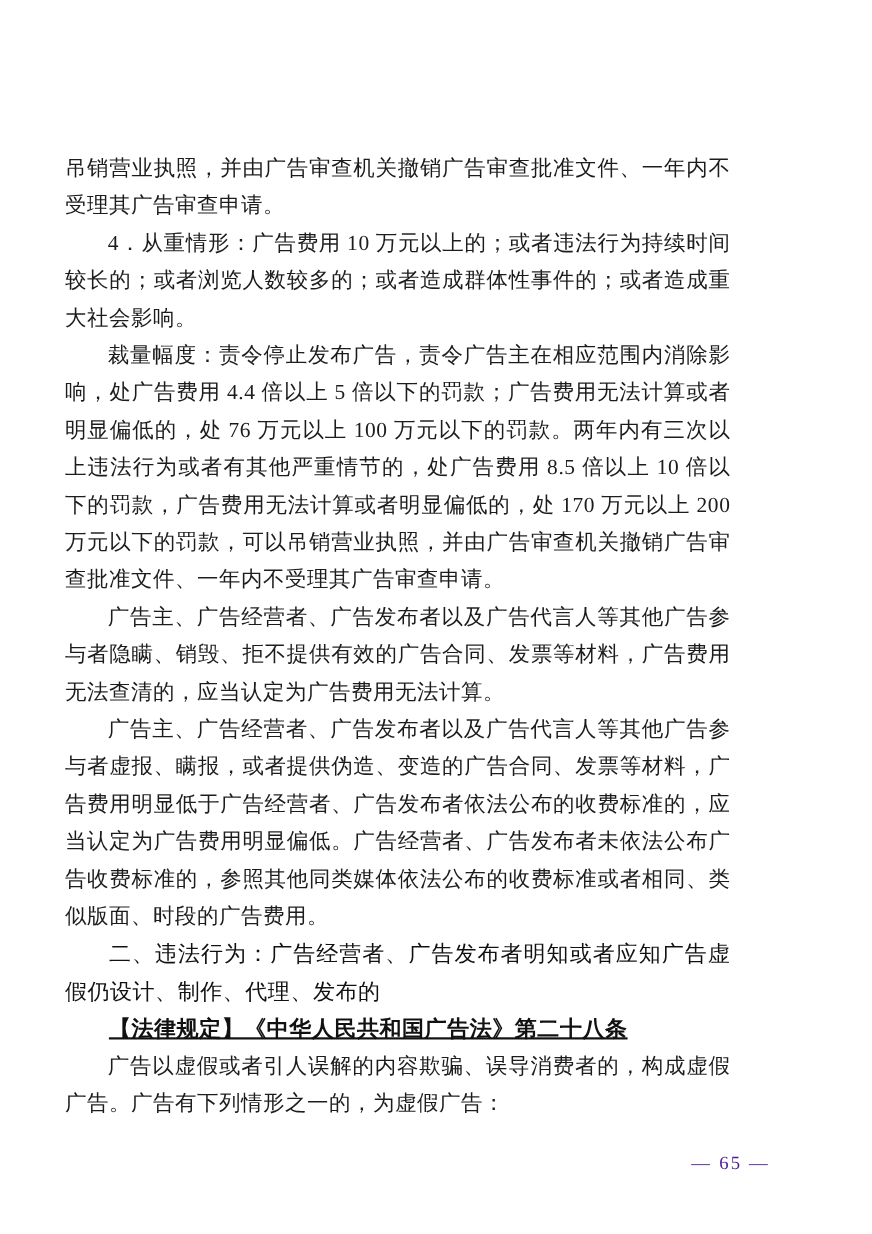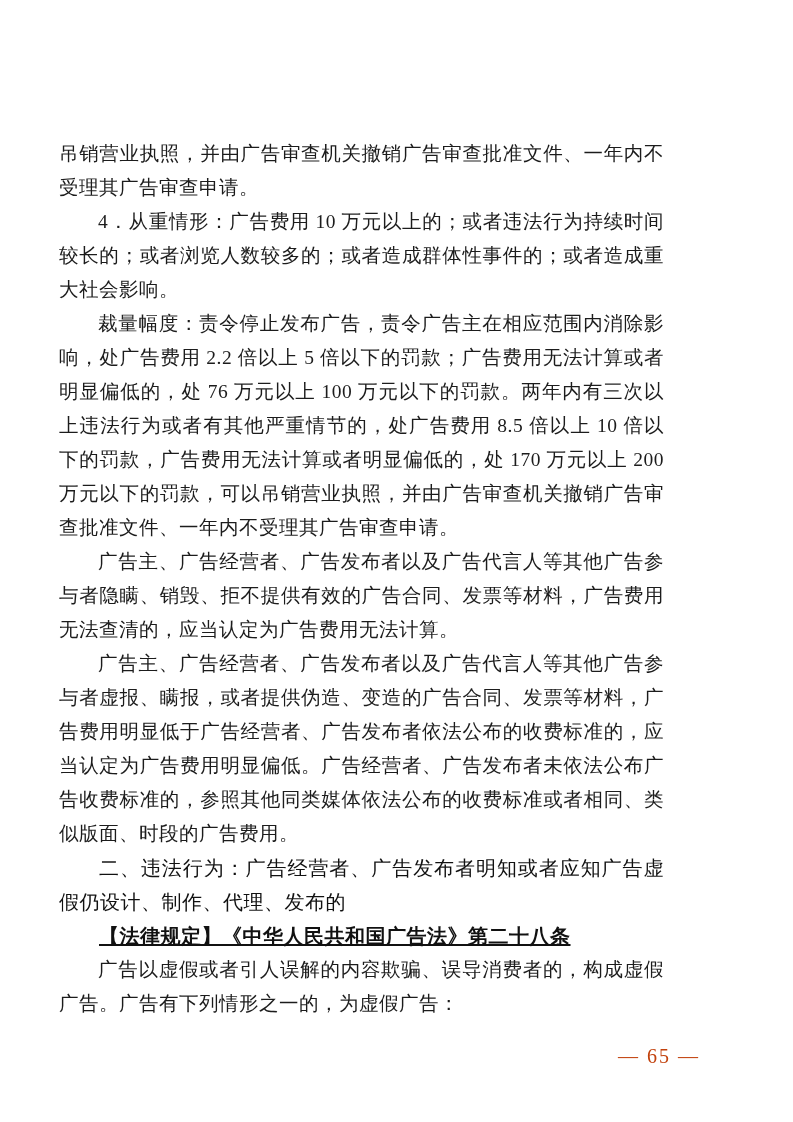--- a/index.html
+++ b/index.html
@@ -42,33 +42,33 @@
     font-weight: bold;
     font-size: 20px;
     color: #111111;
     text-decoration: underline;
   }
   .page-footer {
     position: absolute;
     right: 93px;
     bottom: 54px;
     font-family: "Liberation Serif", "DejaVu Serif", serif;
-    font-size: 20px;
-    color: #c2410c;
+    font-size: 17px;
+    color: #4c1d95;
     letter-spacing: 2px;
   }
 </style>
 </head>
 <body>
 
 <div class="page">
   <main class="content">
     <p class="para">吊销营业执照，并由广告审查机关撤销广告审查批准文件、一年内不受理其广告审查申请。</p>
     <p class="para indent">4．从重情形：广告费用 10 万元以上的；或者违法行为持续时间较长的；或者浏览人数较多的；或者造成群体性事件的；或者造成重大社会影响。</p>
-    <p class="para indent">裁量幅度：责令停止发布广告，责令广告主在相应范围内消除影响，处广告费用 2.2 倍以上 5 倍以下的罚款；广告费用无法计算或者明显偏低的，处 76 万元以上 100 万元以下的罚款。两年内有三次以上违法行为或者有其他严重情节的，处广告费用 8.5 倍以上 10 倍以下的罚款，广告费用无法计算或者明显偏低的，处 170 万元以上 200 万元以下的罚款，可以吊销营业执照，并由广告审查机关撤销广告审查批准文件、一年内不受理其广告审查申请。</p>
+    <p class="para indent">裁量幅度：责令停止发布广告，责令广告主在相应范围内消除影响，处广告费用 4.4 倍以上 5 倍以下的罚款；广告费用无法计算或者明显偏低的，处 76 万元以上 100 万元以下的罚款。两年内有三次以上违法行为或者有其他严重情节的，处广告费用 8.5 倍以上 10 倍以下的罚款，广告费用无法计算或者明显偏低的，处 170 万元以上 200 万元以下的罚款，可以吊销营业执照，并由广告审查机关撤销广告审查批准文件、一年内不受理其广告审查申请。</p>
     <p class="para indent">广告主、广告经营者、广告发布者以及广告代言人等其他广告参与者隐瞒、销毁、拒不提供有效的广告合同、发票等材料，广告费用无法查清的，应当认定为广告费用无法计算。</p>
     <p class="para indent">广告主、广告经营者、广告发布者以及广告代言人等其他广告参与者虚报、瞒报，或者提供伪造、变造的广告合同、发票等材料，广告费用明显低于广告经营者、广告发布者依法公布的收费标准的，应当认定为广告费用明显偏低。广告经营者、广告发布者未依法公布广告收费标准的，参照其他同类媒体依法公布的收费标准或者相同、类似版面、时段的广告费用。</p>
     <p class="para indent heading-hei">二、违法行为：广告经营者、广告发布者明知或者应知广告虚假仍设计、制作、代理、发布的</p>
     <p class="para indent heading-bold">【法律规定】《中华人民共和国广告法》第二十八条</p>
     <p class="para indent">广告以虚假或者引人误解的内容欺骗、误导消费者的，构成虚假广告。广告有下列情形之一的，为虚假广告：</p>
   </main>
 
   <footer class="page-footer">
     <span>— 65 —</span>
   </footer>

